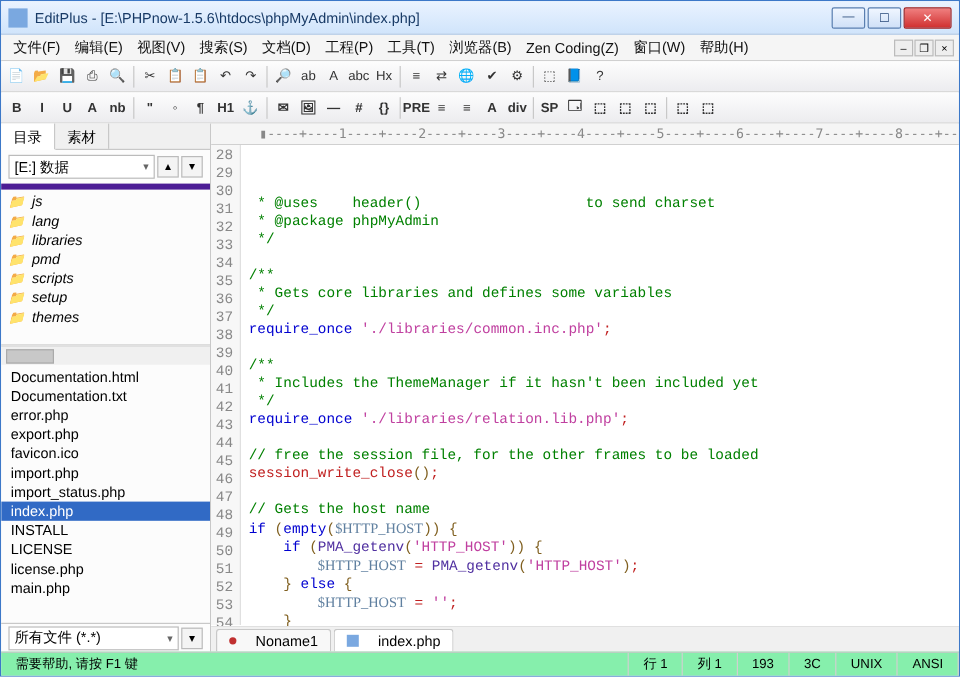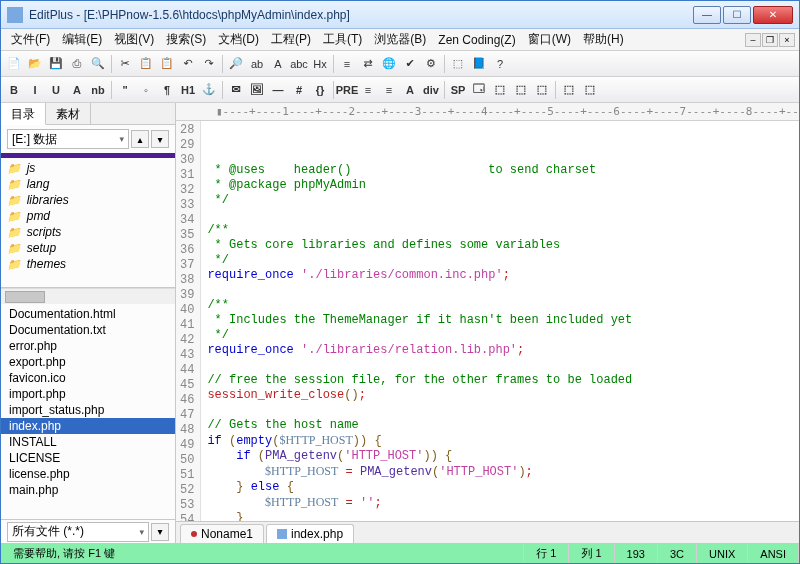--- a/index.html
+++ b/index.html
@@ -45,21 +45,21 @@
 .gutter { background:#f7f7f7; border-right:1px solid #e0e0e0; color:#888; text-align:right; padding:2px 6px 2px 4px; user-select:none; }
 .lines { padding:2px 6px; white-space:pre;margin-top:40px; }
 .c-green { color:#008000; }
 .c-blue { color:#0000d0; }
 .c-paleblue { color:#6080a0;font-family:Liberation Serif, serif; }
 .c-red { color:#c02020; }
 .c-pink { color:#c040a0; }
 .c-purple { color:#5030a0; }
 .c-brown { color:#806020; }
 .doc-tabs { height:22px; background:#f0f0f0; border-top:1px solid #c8c8c8; display:flex; align-items:flex-end; padding:0 4px; }
-.doc-tab { padding:2px 10px; border:1px solid #c8c8c8; border-bottom:none; margin-right:2px; background:#f8f8f8; cursor:pointer; display:flex; align-items:center; gap:4px; border-radius:3px 3px 0 0;justify-content:space-between; }
+.doc-tab { padding:2px 10px; border:1px solid #c8c8c8; border-bottom:none; margin-right:2px; background:#f8f8f8; cursor:pointer; display:flex; align-items:center; gap:16px; border-radius:3px 3px 0 0;justify-content:space-between; }
 .doc-tab.active { background:#fff; }
 .doc-tab .dot { width:6px; height:6px; background:#c03030; border-radius:50%; }
 .doc-tab .doticon { width:10px; height:10px; background:#7aa8e0; }
 .statusbar { height:20px; background:#86efac; border-top:1px solid #c8c8c8; display:flex; align-items:center; font-size:11px; }
 .statusbar .cell { padding:0 12px; border-right:1px solid #d0d0d0; height:100%; display:flex; align-items:center; }
 .statusbar .cell:first-child { flex:1; }
 </style>
 </head>
 <body>
 

